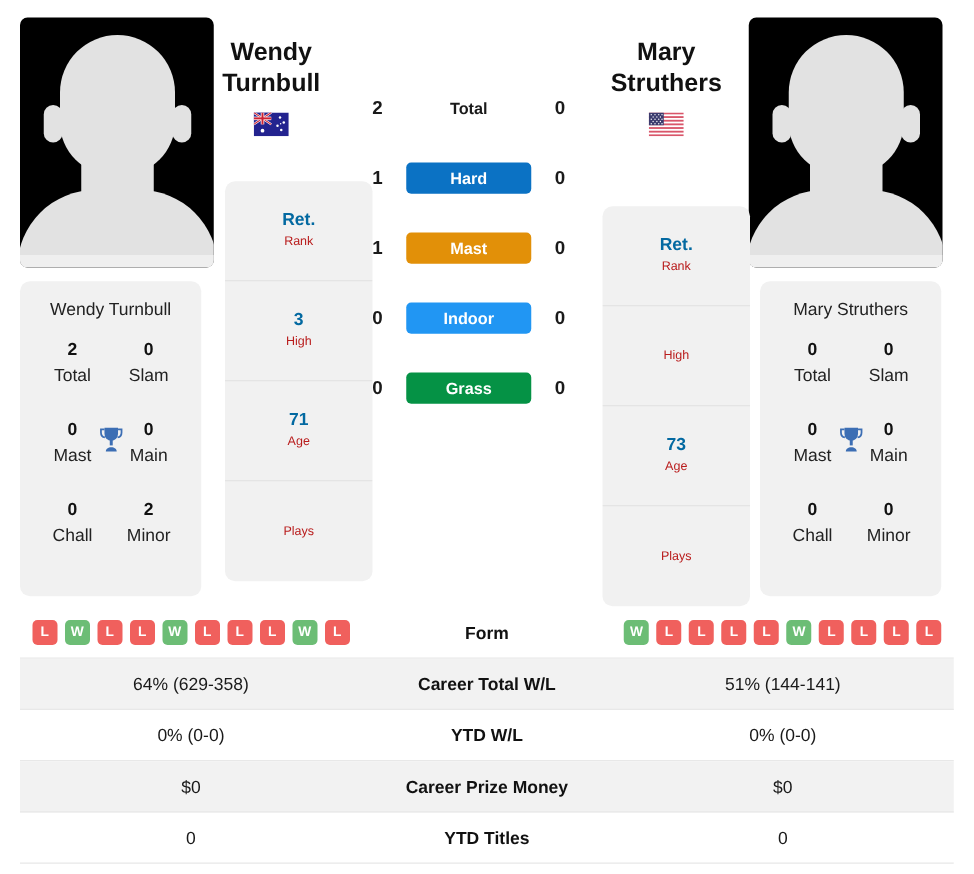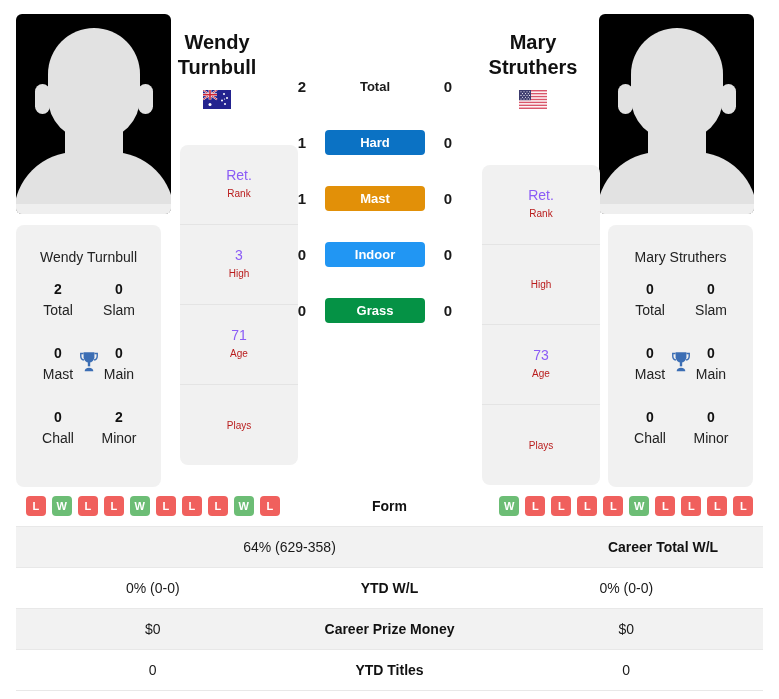--- a/index.html
+++ b/index.html
@@ -82,27 +82,27 @@
   .infocard {
     flex: 0 0 118px; width: 118px; margin-top: 145px;
     background: #f1f1f1; border-radius: 8px; overflow: hidden;
   }
   .infocard .cell {
     height: 80px; display: flex; flex-direction: column;
     align-items: center; justify-content: center;
     border-bottom: 1px solid #e4e4e4;
   }
   .infocard .cell:last-child { border-bottom: none; }
-  .infocard .v { font-size: 14px; font-weight: 400; color: #8b5cf6; line-height: 18px; }
+  .infocard .v { font-size: 14px; font-weight: 700; color: #0369a1; line-height: 18px; }
   .infocard .k { font-size: 10px; font-weight: 400; color: #b91c1c; line-height: 19px; }
 
   
   .playercard {
     position: absolute; width: 145px; background: #f1f1f1; border-radius: 8px;
-    padding: 24px 0 16px; top: 225px;
+    padding: 14px 0 16px; top: 225px;
   }
   .playercard.left { left: 16px; }
   .playercard.right { left: 608px; }
   .playercard .cname {
     text-align: center; font-size: 14px; color: #222; margin-bottom: 14px;
   }
   .trio { position: relative; }
   .trow {
     display: flex; justify-content: space-between; padding: 0 16px; height: 64px;
   }
@@ -409,20 +409,21 @@
             <div class="badge L">L</div>
             <div class="badge L">L</div>
             <div class="badge L">L</div>
           </div>
       </div>
     </div>
 
     <div class="trow2 alt">
       <div class="side">64% (629-358)</div>
       <div class="mid">Career Total W/L</div>
+      <div class="side">51% (144-141)</div>
     </div>
 
     <div class="trow2">
       <div class="side">0% (0-0)</div>
       <div class="mid">YTD W/L</div>
       <div class="side">0% (0-0)</div>
     </div>
 
     <div class="trow2 alt">
       <div class="side">$0</div>

